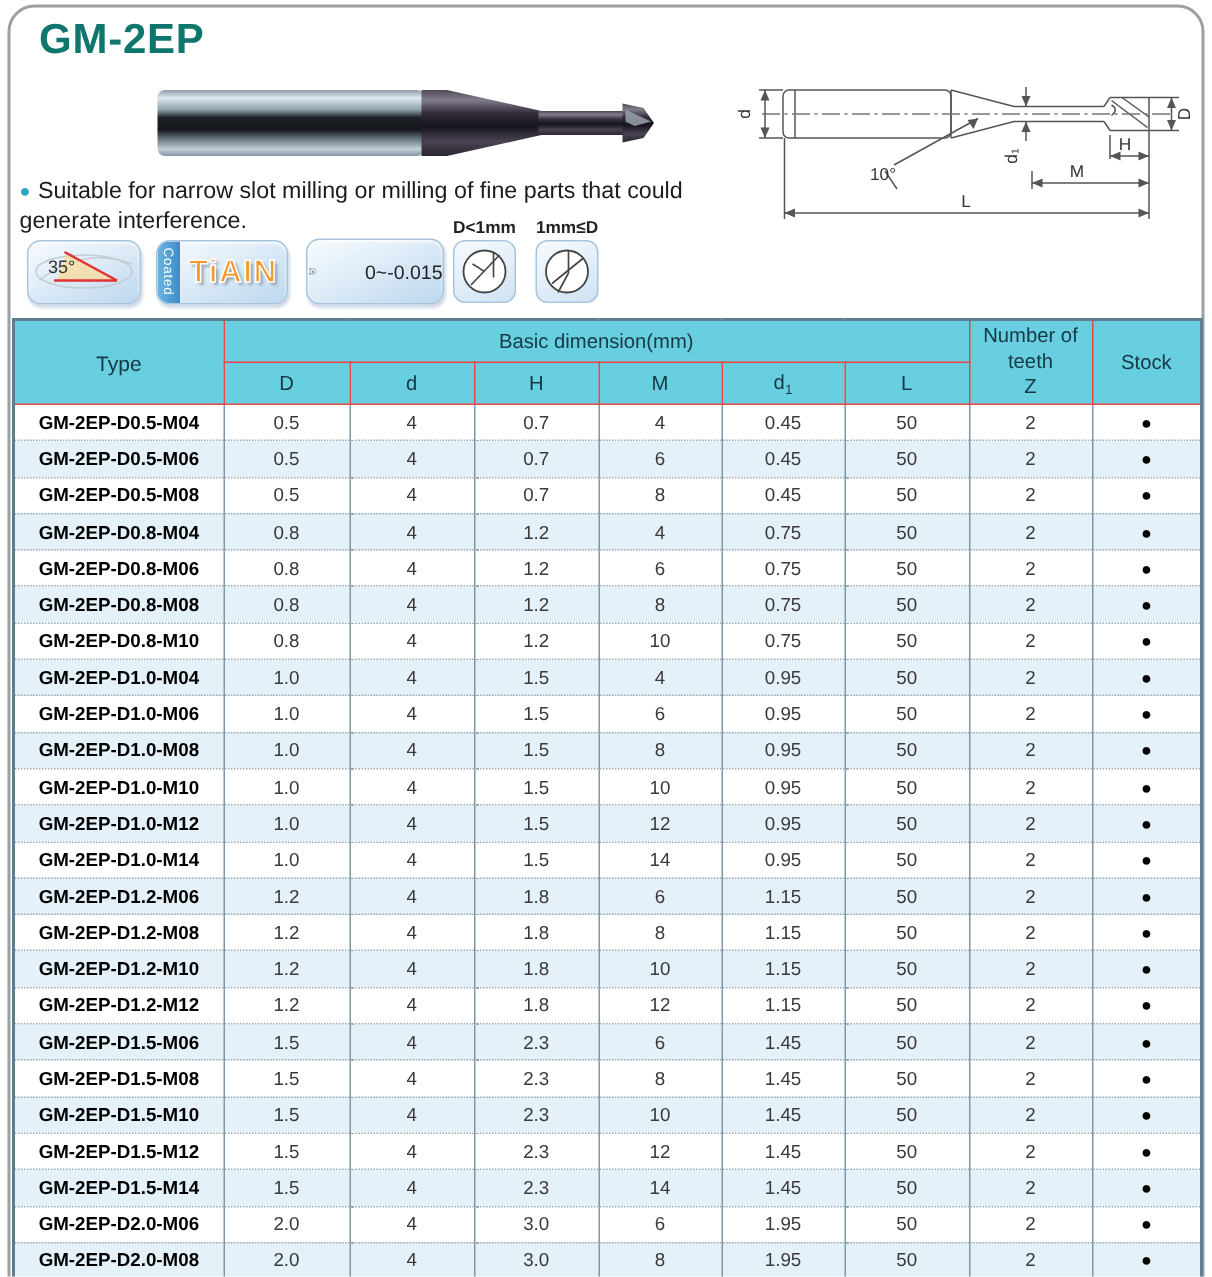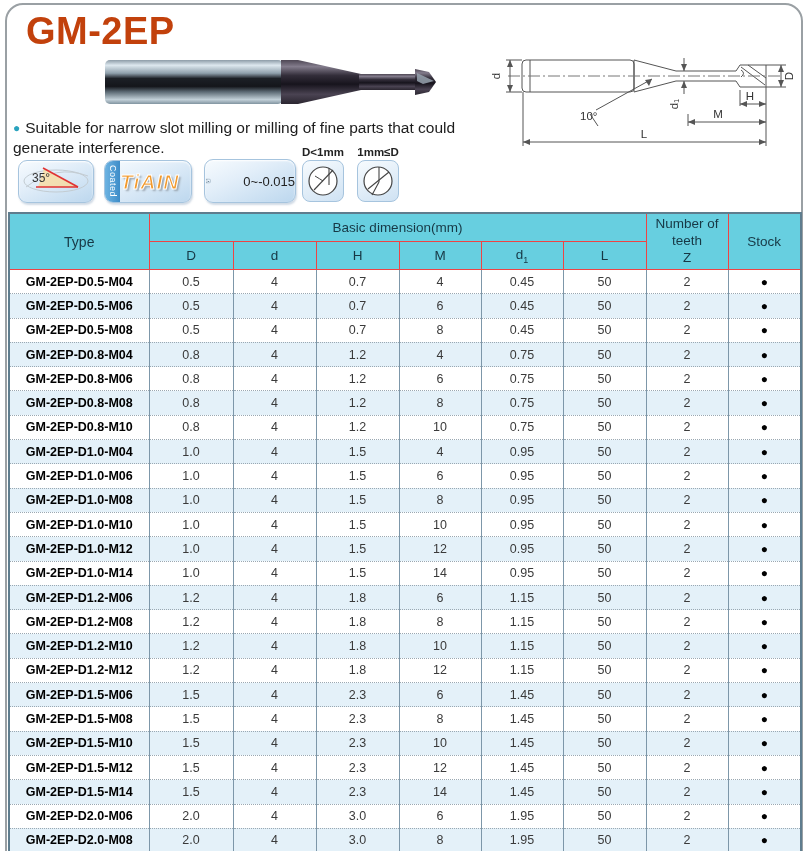--- a/index.html
+++ b/index.html
@@ -7,21 +7,21 @@
     width:808px;height:851px;position:relative;overflow:hidden;
     background:#ffffff;font-family:"Liberation Sans",sans-serif;color:#222;
   }
   
   .frame{
     position:absolute;left:5px;top:3px;width:794px;height:1100px;
     border:2px solid #9aa0a4;border-radius:18px;pointer-events:none;
   }
   .title{
     position:absolute;left:26px;top:10px;
-    font-size:38px;font-weight:bold;color:#c2410c;letter-spacing:.5px;
+    font-size:28px;font-weight:bold;color:#0f766e;letter-spacing:.5px;
   }
   .tool-photo{position:absolute;left:103px;top:55px;width:336px;height:54px;}
   .diagram{position:absolute;left:492px;top:40px;width:310px;height:122px;}
   .diagram text{font-family:"Liberation Sans",sans-serif;font-size:11.5px;fill:#333;}
   .desc{
     position:absolute;left:13px;top:118px;width:488px;
     font-size:15.5px;line-height:1.32;color:#1c1c1c;
   }
   .desc .bullet{color:#2aa3be;font-size:12px;margin-right:5px;vertical-align:1px;}
 
@@ -33,24 +33,23 @@
     display:flex;align-items:center;justify-content:center;overflow:hidden;
   }
   .badge-angle{left:18px;top:160px;width:74px;height:41px;}
   .badge-coating{left:104px;top:160px;width:86px;height:41px;padding:0;justify-content:flex-start;}
   .coat-strip{
     width:15px;height:100%;background:linear-gradient(90deg,#6db3e2,#3d8cc8);
     color:#fff;font-size:9px;display:flex;align-items:center;justify-content:center;
     writing-mode:vertical-rl;letter-spacing:.5px;flex:0 0 15px;
   }
   .tiain{
-    flex:1;font-size:21px;font-weight:900;letter-spacing:1px;
+    flex:1;text-align:center;font-size:21px;font-weight:900;letter-spacing:1px;
     color:#f29a2e;-webkit-text-stroke:1px #ffffff;
     text-shadow:2px 2px 2px #9aa4ae;
-    font-style:italic;
   }
   .badge-tol{left:204px;top:159px;width:90px;height:42px;gap:4px;}
   .tol-value{font-size:13px;color:#222;margin-left:28px;}
   .flute-group{position:absolute;width:46px;text-align:center;font-weight:bold;}
   .flute-a{left:300px;top:146px;}
   .flute-b{left:355px;top:146px;}
   .flute-label{font-size:11.5px;color:#222;margin-bottom:2px;white-space:nowrap;}
   .flute-icon{
     width:40px;height:40px;margin:0 auto;border:1px solid #a6c4de;border-radius:8px;
     background:linear-gradient(155deg,#f7fbfe,#cfe2f3);

